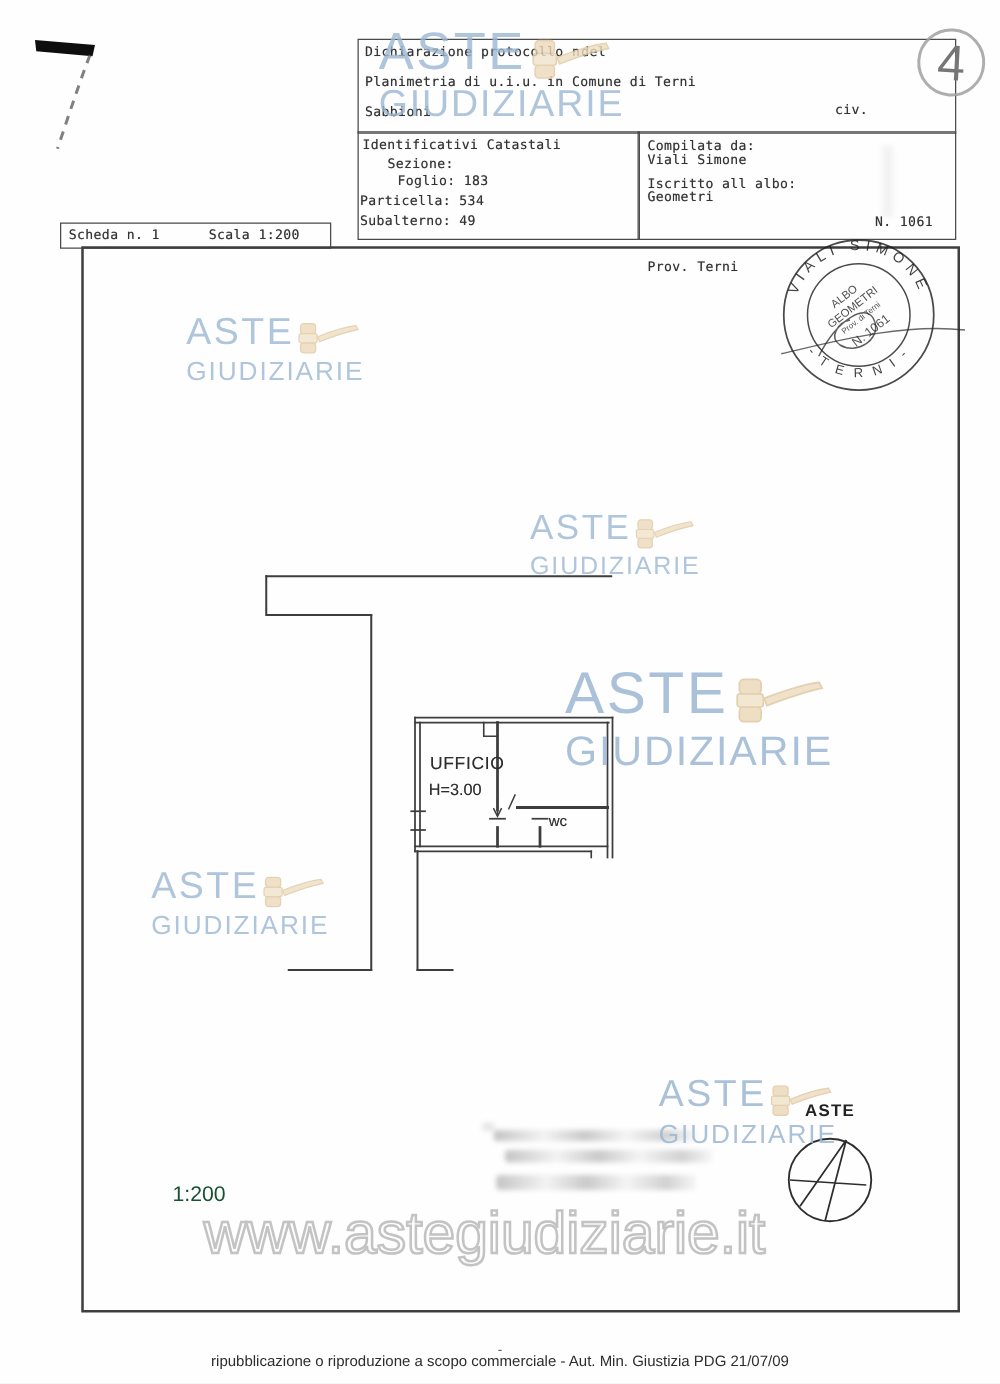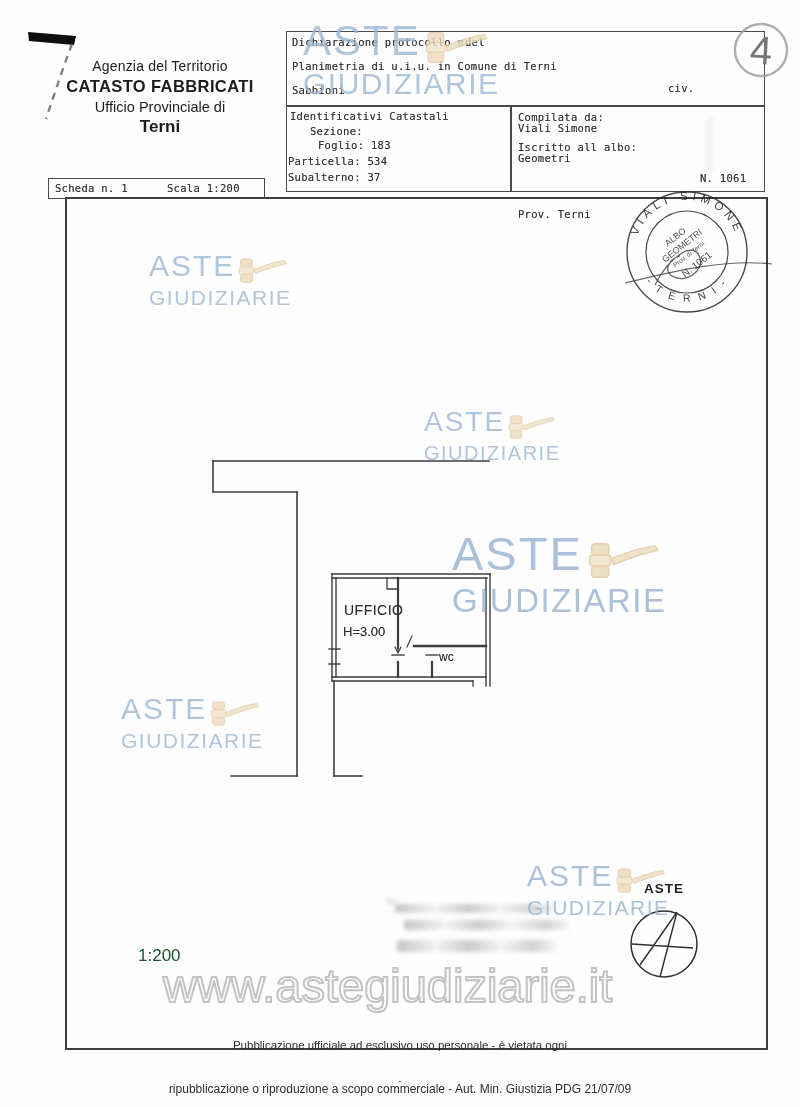--- a/index.html
+++ b/index.html
@@ -52,45 +52,39 @@
 </head>
 <body>
 
 <div id="page">
 
   <svg class="abs" style="left:18px;top:24px;" width="80" height="110" viewBox="0 0 80 110">
     <path d="M10,8 L58,12 L56,21 L11,17 Z" fill="#0e0e0e"></path>
     <path d="M54,20 C47,38 38,65 28,95" fill="none" stroke="#555" stroke-width="2.4" stroke-dasharray="7 6" opacity=".75"></path>
   </svg>
 
-  <div id="agency" class="abs">
-    <div class="a1">Agenzia del Territorio</div>
-    <div class="a2">CATASTO FABBRICATI</div>
-    <div class="a3">Ufficio Provinciale di</div>
-    <div class="a4">Terni</div>
-  </div>
 
   <div class="box" style="left:286px;top:31px;width:477px;height:74px;"></div>
   <span class="tw" style="left:292px;top:36px;">Dichiarazione protocollo n.</span>
   <span class="tw" style="left:465px;top:36px;">del</span>
   <span class="tw" style="left:292px;top:60px;">Planimetria di u.i.u. in Comune di Terni</span>
   <span class="tw" style="left:292px;top:84px;">Sabbioni</span>
   <span class="tw" style="left:668px;top:82px;">civ.</span>
 
   <svg class="abs" style="left:726px;top:16px;" width="70" height="72" viewBox="0 0 70 72">
     <circle cx="35" cy="34" r="26" fill="none" stroke="#a0a0a0" stroke-width="2.4" opacity=".85" transform="rotate(4 35 34)"></circle>
     <text x="35" y="48" text-anchor="middle" font-size="40" fill="#767676" transform="rotate(3 35 34)">4</text>
   </svg>
 
   <div class="box" style="left:286px;top:105px;width:224px;height:85px;"></div>
   <span class="tw" style="left:290px;top:110px;">Identificativi Catastali</span>
   <span class="tw" style="left:310px;top:125px;">Sezione:</span>
   <span class="tw" style="left:318px;top:139px;">Foglio: 183</span>
   <span class="tw" style="left:288px;top:155px;">Particella: 534</span>
-  <span class="tw" style="left:288px;top:171px;">Subalterno: 37</span>
+  <span class="tw" style="left:288px;top:171px;">Subalterno: 49</span>
 
   <div class="box" style="left:510px;top:105px;width:253px;height:85px;"></div>
   <span class="tw" style="left:518px;top:111px;">Compilata da:</span>
   <span class="tw" style="left:518px;top:122px;">Viali Simone</span>
   <span class="tw" style="left:518px;top:141px;">Iscritto all albo:</span>
   <span class="tw" style="left:518px;top:152px;">Geometri</span>
   <span class="tw" style="left:518px;top:172px;margin-top:36px;">Prov. Terni</span>
   <span class="tw" style="left:700px;top:172px;">N. 1061</span>
 
   <div class="smudge" style="left:706px;top:116px;width:9px;height:58px;opacity:.35;"></div>
@@ -257,17 +251,16 @@
             <rect x="1.5" y="13" width="18" height="9" rx="2" fill="#f1e3c9"></rect>
             <path d="M20 16 C 30 12, 48 6, 58 5 L 60 9 C 50 11, 32 17, 22 21 Z" fill="#eedec2"></path>
           </g>
         </svg>
     </div>
     <div class="giud">GIUDIZIARIE</div>
   </div>
 
   <div class="abs" id="wm-url">www.astegiudiziarie.it</div>
 
-  <div class="footline" id="foot1">Pubblicazione ufficiale ad esclusivo uso personale - è vietata ogni</div>
   <div class="footline" id="foot2">ripubblicazione o riproduzione a scopo commerciale - Aut. Min. Giustizia PDG 21/07/09</div>
   <div class="footline" id="foot3">-</div>
 
 </div>
 
 </body></html>

